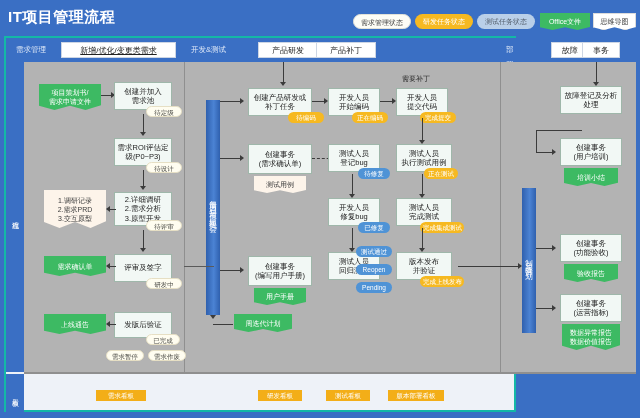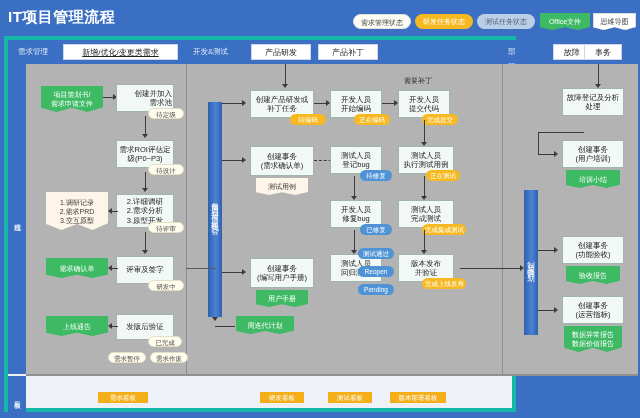--- a/index.html
+++ b/index.html
@@ -18,21 +18,21 @@
   .pill.blue{background:#b9cfe8;color:#55606e;}
   .tagbox{height:16px;line-height:16px;text-align:center;font-size:7.5px;white-space:nowrap;padding:0 5px;}
   .tagbox.green{background:#3dba63;color:#fff;}
   .tagbox.wht{background:#ffffff;color:#333;border:1px solid #dcdcdc;}
 
   
   .hdr-label{color:#dfe9f8;font-size:7.5px;line-height:15px;}
   .hdr-chip{background:#ffffff;color:#222;font-size:8px;text-align:center;line-height:16px;height:16px;border:1px solid #cdd6e4;}
 
   
-  #canvas{left:4px;top:36px;width:512px;height:376px;background:#eef2f8;border:4px solid #14b8a6;}
+  #canvas{left:4px;top:36px;width:512px;height:376px;background:#eef2f8;border:2px solid #14b8a6;}
   .lane{background:#b3b3b3;}
   .lane-sep{background:#8f8f8f;}
 
   
   .rail{background:#3a6fc4;color:#ffffff;font-size:7px;display:flex;align-items:center;justify-content:center;}
   .rail span{writing-mode:vertical-rl;text-orientation:upright;letter-spacing:1px;line-height:10px;}
 
   
   .vbar{background:linear-gradient(90deg,#2f60ae,#4b83d4 55%,#2f60ae);color:#fff;font-size:7.5px;display:flex;align-items:center;justify-content:center;}
   .vbar span{writing-mode:vertical-rl;text-orientation:upright;letter-spacing:2.5px;line-height:11px;}
@@ -82,21 +82,21 @@
   <div class="abs pill blue" style="left:477px;top:14px;width:58px;">测试任务状态</div>
   <div class="abs tagbox green doc" style="left:540px;top:13px;width:50px;height:17px;">Office文件</div>
   <div class="abs tagbox wht doc" style="left:593px;top:13px;width:43px;height:17px;background:#fff;color:#333;">思维导图</div>
 
   <div class="abs" id="canvas">
 
     <div class="abs" style="left:0;top:0;width:630px;height:24px;background:#3a6fc4;"></div>
     <div class="abs hdr-label" style="left:10px;top:4px;">需求管理</div>
     <div class="abs hdr-chip" style="left:55px;top:4px;width:115px;text-decoration:underline;">新增/优化/变更类需求</div>
     <div class="abs hdr-label" style="left:185px;top:4px;">开发&amp;测试</div>
-    <div class="abs hdr-chip" style="left:243px;top:4px;width:60px;font-family:Liberation Mono, monospace;">产品研发</div>
+    <div class="abs hdr-chip" style="left:252px;top:4px;width:60px;font-family:Liberation Mono, monospace;">产品研发</div>
     <div class="abs hdr-chip" style="left:310px;top:4px;width:60px;">产品补丁</div>
     <div class="abs hdr-label" style="left:500px;top:4px;">部署&amp;运维</div>
     <div class="abs hdr-chip" style="left:545px;top:4px;width:38px;">故障</div>
     <div class="abs hdr-chip" style="left:576px;top:4px;width:38px;">事务</div>
 
     <div class="abs rail" style="left:0;top:24px;width:18px;height:310px;">
       <span>流程</span>
     </div>
     <div class="abs rail" style="left:0;top:336px;width:18px;height:40px;">
       <span>看板</span>
@@ -108,21 +108,21 @@
     <div class="abs lane-sep" style="left:494px;top:24px;width:1px;height:310px;"></div>
     <div class="abs" style="left:18px;top:334px;width:612px;height:2px;background:#8f8f8f;"></div>
 
     <div class="abs doc green" style="left:33px;top:46px;width:62px;height:26px;flex-direction:column;">
       <i style="font-style:normal;">项目策划书/</i>
         <i style="font-style:normal;">需求申请文件</i>
     </div>
     <div class="abs ln" style="left:95px;top:57px;width:10px;height:1px;"></div>
     <div class="abs arw r" style="left:105px;top:54px;"></div>
 
-    <div class="abs node" style="left:108px;top:44px;width:58px;height:28px;align-items:flex-end;">
+    <div class="abs node" style="left:108px;top:44px;width:58px;height:28px;">
       <i>创建并加入</i>
         <i>需求池</i>
     </div>
     <div class="abs bub w" style="left:140px;top:68px;width:36px;">待定级</div>
 
     <div class="abs ln" style="left:137px;top:76px;width:1px;height:18px;"></div>
     <div class="abs arw d" style="left:134px;top:94px;"></div>
 
     <div class="abs node" style="left:108px;top:100px;width:58px;height:28px;">
       <i>需求ROI评估定</i>

